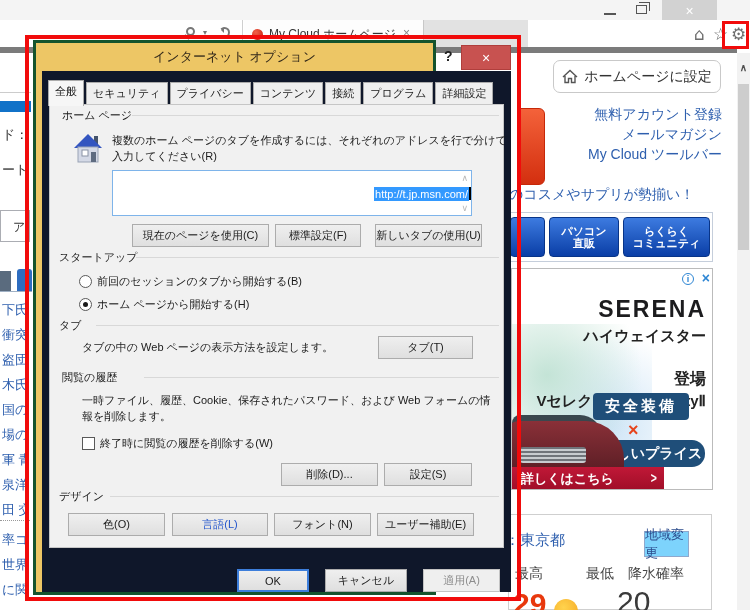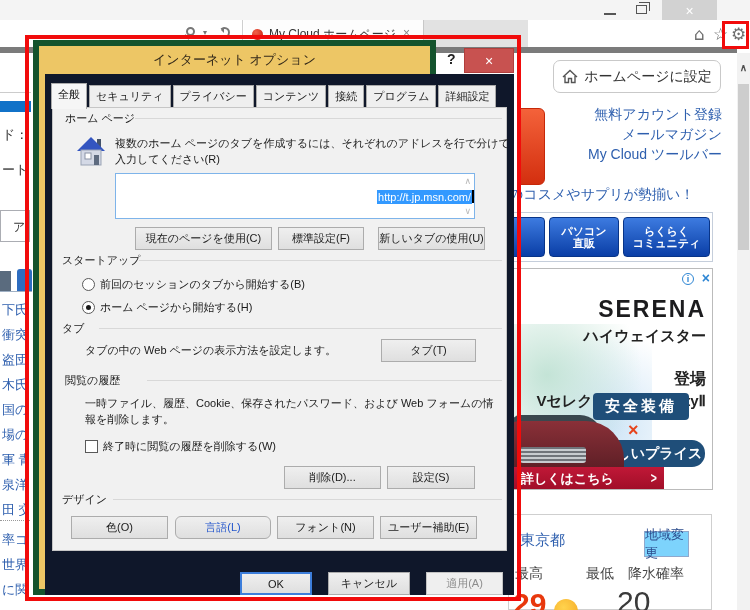--- a/index.html
+++ b/index.html
@@ -82,34 +82,34 @@
   
   .weather-box { left:508px; top:514px; width:204px; height:96px; background:#fff; border:1px solid #CFCFCF; }
   .weather-loc { position:absolute; left:-4px; top:16px; font-size:15px; color:#2E5FAE; white-space:nowrap; }
   .weather-change { position:absolute; left:135px; top:16px; width:45px; height:26px; background:#7dd3fc; border:1px solid #8FA8CC; font-size:13px; color:#2B4B8C; display:flex; align-items:center; justify-content:center; }
   .weather-col { position:absolute; top:50px; font-size:14px; color:#444; }
   .weather-high { position:absolute; left:4px; top:72px; font-size:30px; font-weight:bold; color:#E8380D; }
   .weather-sun { position:absolute; left:45px; top:84px; width:24px; height:24px; border-radius:50%; background:radial-gradient(circle at 40% 35%, #FFD34D, #F5A623); }
   .weather-rain { position:absolute; left:108px; top:70px; font-size:30px; color:#3A3A3A; }
 
   
-  .dlg { left:33px; top:40px; width:403px; height:555px; background:#EDC665; border:6px solid #14532d; z-index:10; }
+  .dlg { left:33px; top:40px; width:403px; height:555px; background:#EDC665; border:3px solid #14532d; z-index:10; }
   .dlg-title { position:absolute; left:0; top:0; width:100%; height:28px; text-align:center; line-height:28px; font-size:13px; color:#33291A; }
   .dlg-help { position:absolute; left:408px; top:5px; font-size:14px; font-weight:bold; color:#222; }
   .dlg-close { position:absolute; left:425px; top:2px; width:50px; height:25px; background:#C85250; border:1px solid #B03E3C; color:#fff; font-size:14px; display:flex; align-items:center; justify-content:center; }
   .dlg-content { position:absolute; left:6px; top:28px; width:469px; height:521px; background:#0f172a;text-align:right; }
   .dlg-tabs { position:absolute; left:6px; top:10px; height:24px; display:flex; align-items:flex-end; }
   .dlg-tab { background:#EFEFEF; border:1px solid #ABABAB; border-bottom:none; padding:3px 6px 4px 6px; font-size:11px; color:#1A1A1A; margin-right:2px; white-space:nowrap; }
   .dlg-tab.active { background:#F6F6F6; padding-bottom:7px; margin-bottom:-1px; position:relative; z-index:3; }
   .dlg-panel { position:absolute; left:7px; top:33px; width:455px; height:444px; background:#F1F1F1; border:1px solid #C6C6C6; }
   .grp-label { position:absolute; font-size:11px; color:#1A1A1A; white-space:nowrap; }
   .grp-rule { position:absolute; height:1px; background:#D8D8D8; }
   .body-text { position:absolute; font-size:11px; color:#1A1A1A; white-space:nowrap; }
   .btn { position:absolute; height:23px; background:linear-gradient(180deg,#EFEFEF,#DFDFDF); border:1px solid #ACACAC; font-size:11px; color:#1A1A1A; display:flex; align-items:center; justify-content:center; white-space:nowrap; }
-  .btn-blue-label { color:#2255CC;border-radius:6px; }
+  .btn-blue-label { color:#2255CC; }
   .btn-disabled { background:#EFEFEF; border-color:#C3C3C3; color:#8D8D8D; }
   .btn-focus { border:2px solid #3D7EDB; }
 
   .house-icon { position:absolute; left:22px; top:26px; width:32px; height:34px; }
   .url-box { position:absolute; left:62px; top:65px; width:360px; height:46px; background:#fff; border:1px solid #7EB4EA; }
   .url-sel { display:inline-block; background:#3399FF; color:#fff; font-size:11px; padding:1px 1px; margin:16px 0 0 2px; }
   .caret-bar { display:inline-block; width:2px; height:13px; background:#000; vertical-align:middle; }
   .url-scroll-up { position:absolute; right:3px; top:2px; font-size:9px; color:#B9B9B9; }
   .url-scroll-dn { position:absolute; right:3px; bottom:2px; font-size:9px; color:#B9B9B9; }
 

